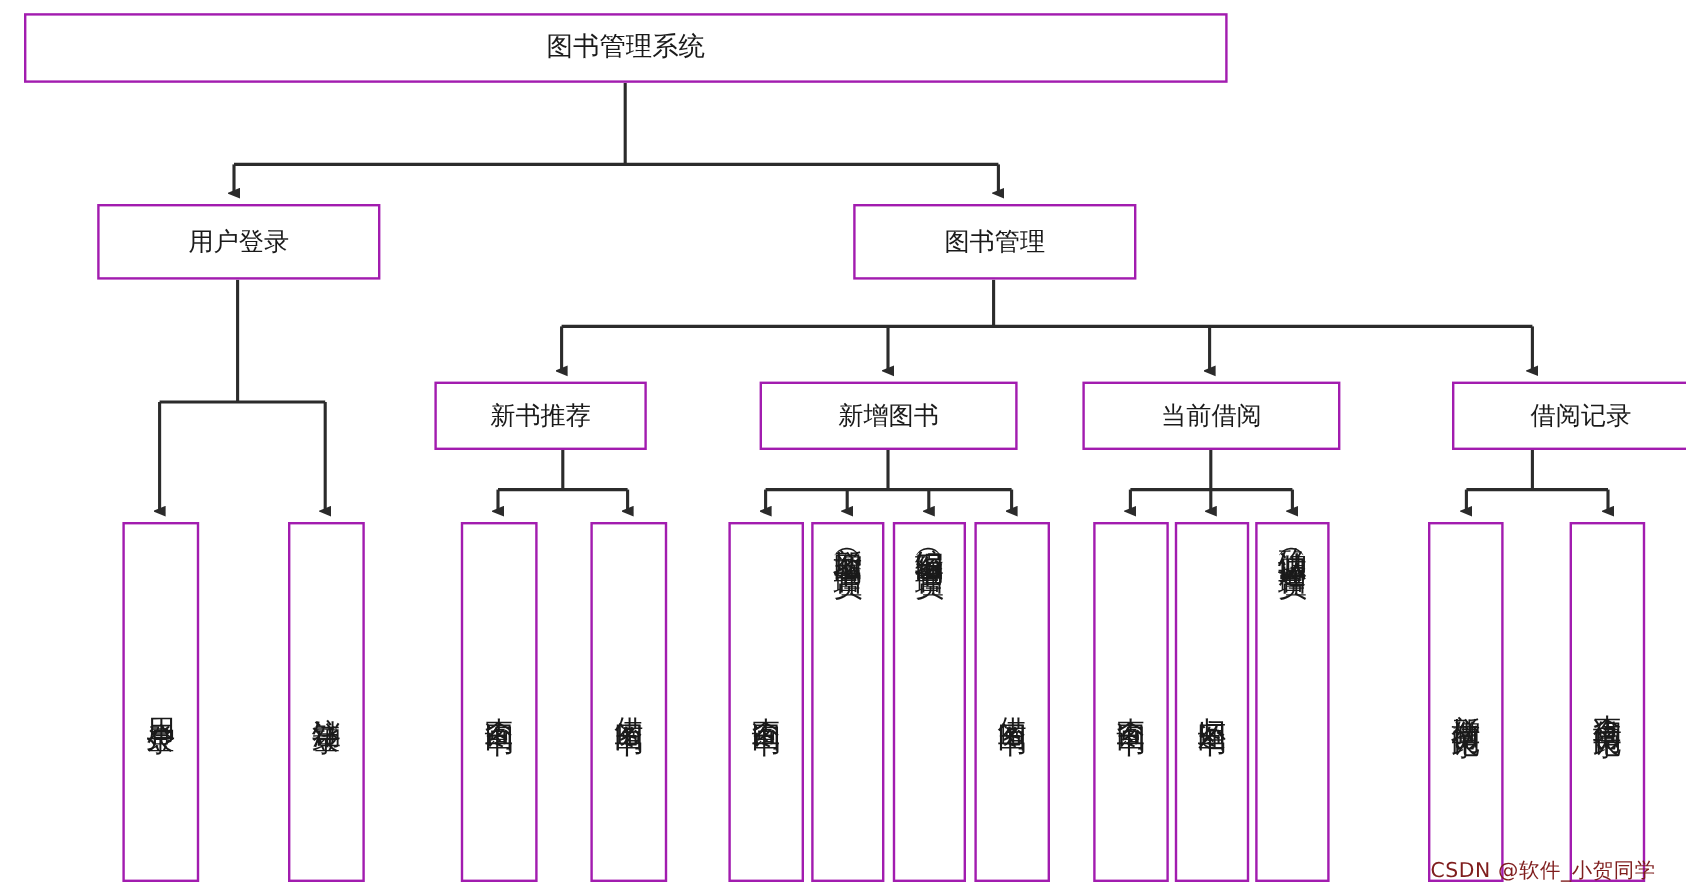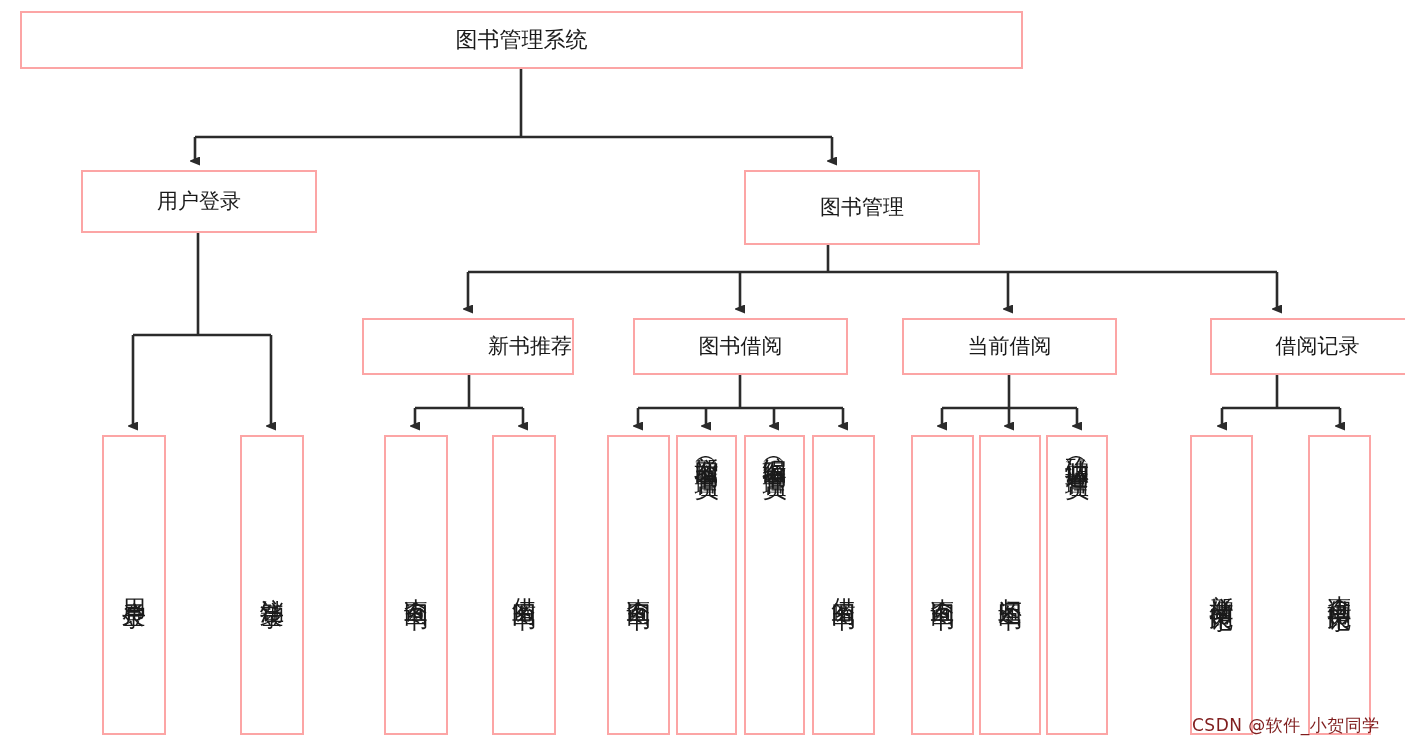--- a/index.html
+++ b/index.html
@@ -23,21 +23,21 @@
     left: 0;
     top: 0;
     width: 1405px;
     height: 747px;
     pointer-events: none;
   }
   .node {
     position: absolute;
     box-sizing: border-box;
     background: #ffffff;
-    border: 2px solid #fca5a5;
+    border: 2px solid #a21caf;
     display: flex;
     align-items: center;
     justify-content: center;
     color: #1a1a1a;
   }
   .node .label {
     text-align: center;
     line-height: 1.15;
     white-space: nowrap;
   }
@@ -127,29 +127,29 @@
     </g>
   </svg>
 
   <div class="node root" style="left:20px; top:11px; width:1003px; height:58px;">
     <span class="label">图书管理系统</span>
   </div>
 
   <div class="node horiz" style="left:81px; top:170px; width:236px; height:63px;">
     <span class="label">用户登录</span>
   </div>
-  <div class="node horiz" style="left:744px; top:170px; width:236px; height:75px;">
+  <div class="node horiz" style="left:711px; top:170px; width:236px; height:63px;">
     <span class="label">图书管理</span>
   </div>
 
-  <div class="node horiz" style="left:362px; top:318px; width:212px; height:57px;justify-content:flex-end;">
+  <div class="node horiz" style="left:362px; top:318px; width:177px; height:57px;">
     <span class="label">新书推荐</span>
   </div>
   <div class="node horiz" style="left:633px; top:318px; width:215px; height:57px;">
-    <span class="label">图书借阅</span>
+    <span class="label">新增图书</span>
   </div>
   <div class="node horiz" style="left:902px; top:318px; width:215px; height:57px;">
     <span class="label">当前借阅</span>
   </div>
   <div class="node horiz" style="left:1170px; top:318px; width:215px; height:57px;margin-left:40px;">
     <span class="label">借阅记录</span>
   </div>
 
   <div class="node leaf v-center" style="left:102px; top:435px; width:64px; height:300px;">
     <span class="label">用户登录</span>

